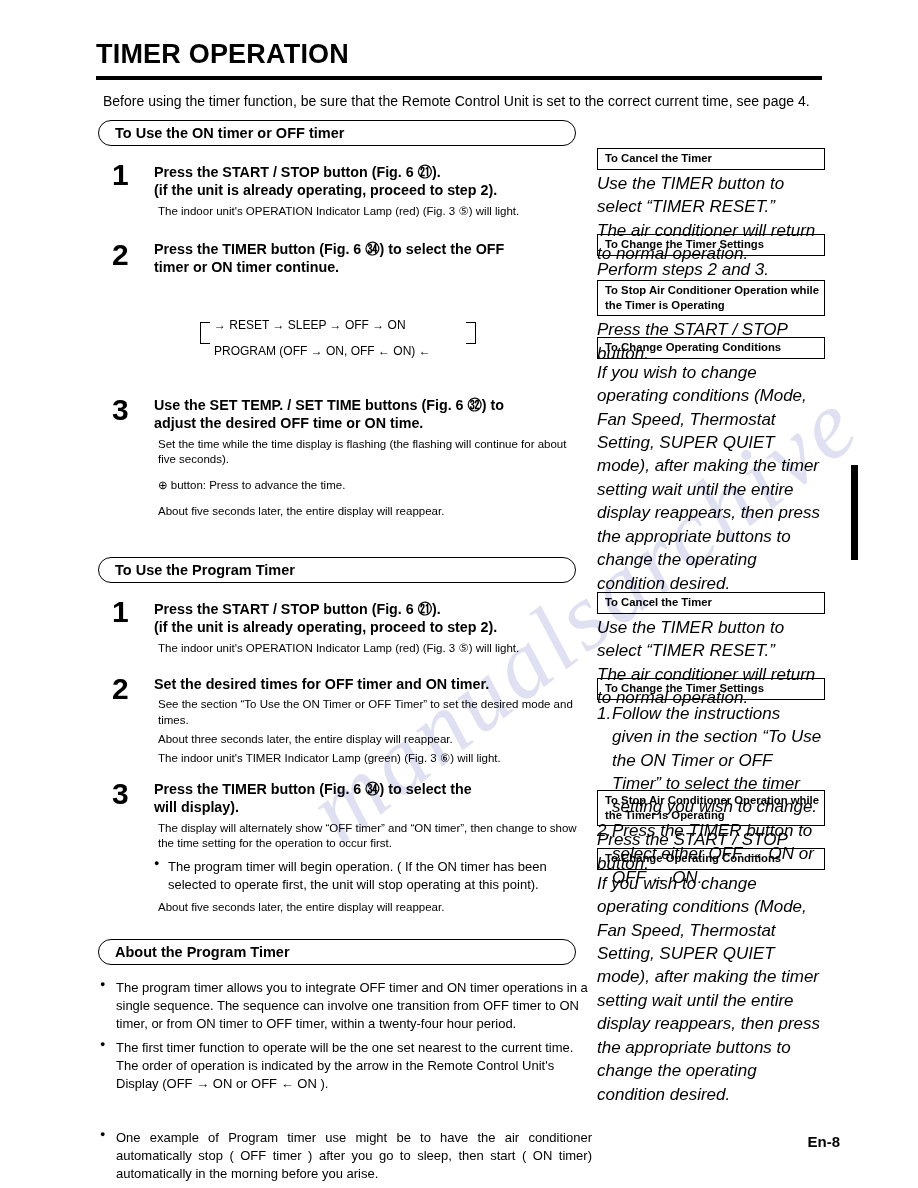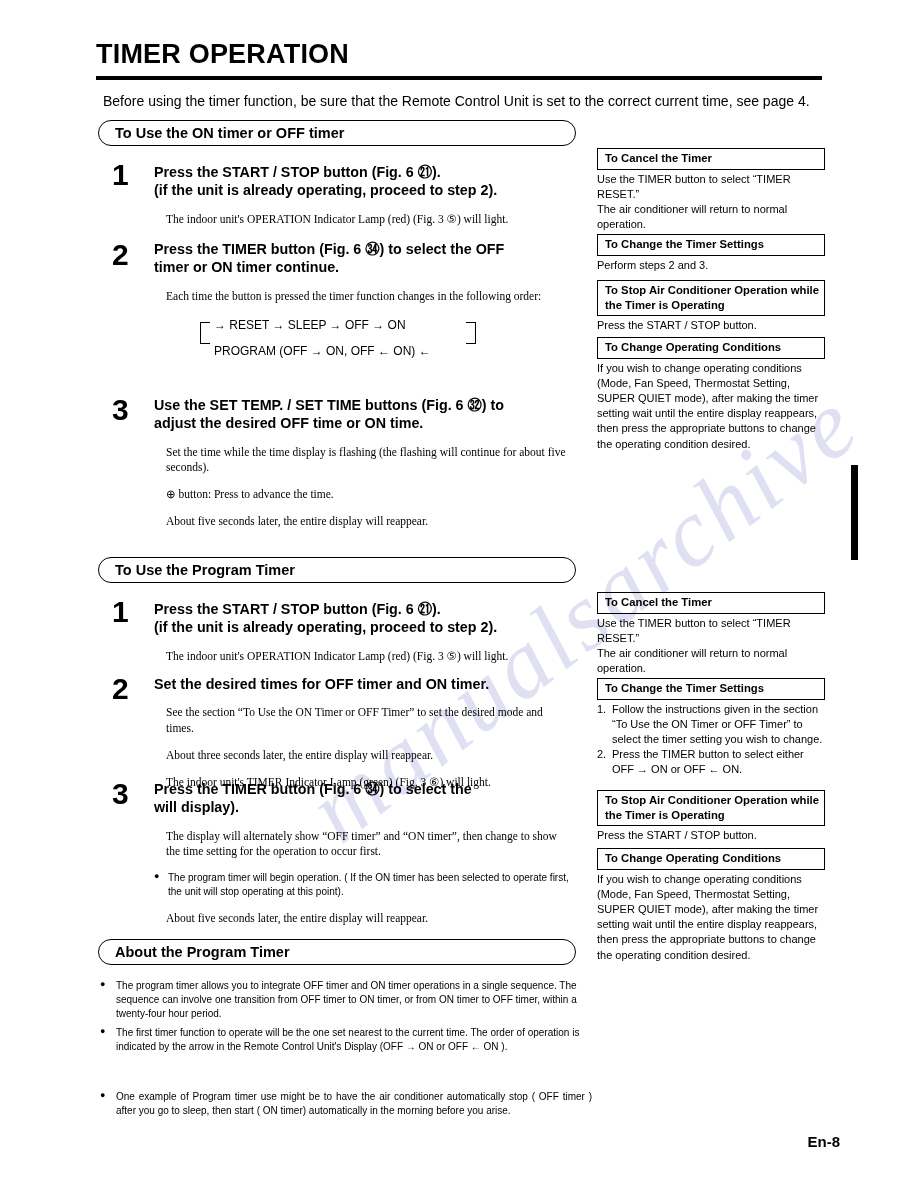--- a/index.html
+++ b/index.html
@@ -80,21 +80,21 @@
   .step-lead {
     font-size: 14.3px;
     font-weight: bold;
     line-height: 1.28;
   }
   .step-detail {
     font-size: 11.5px;
     line-height: 1.33;
     margin-top: 2px;
   }
-  .step-detail p { margin: 12px; font-family: Liberation Serif, serif; }
+  .step-detail p { margin: 4px; }
 
   
   .cycle {
     position: absolute;
     left: 200px;
     font-size: 12px;
     line-height: 1.25;
     white-space: nowrap;
   }
   .cycle .bracket-l {
@@ -119,21 +119,21 @@
     border-bottom: 1.4px solid #000;
     box-sizing: border-box;
   }
   .cycle .t1 { position: absolute; left: 14px; top: 0px; }
   .cycle .t2 { position: absolute; left: 14px; top: 26px; }
 
   
   .blt {
     position: relative;
     padding-left: 16px;
-    font-size: 10px;
+    font-size: 13px;
     line-height: 1.38;
     margin-bottom: 4px;
   }
   .blt:before {
     content: "\25CF";
     position: absolute;
     left: 0;
     top: -1px;
     font-size: 9px;
   }
@@ -146,23 +146,24 @@
   }
   .rc-head {
     border: 1.3px solid #000;
     box-sizing: border-box;
     padding: 2px 4px 3px 7px;
     font-size: 11.3px;
     font-weight: bold;
     line-height: 1.3;
   }
   .rc-body {
-    font-size: 11px;
+    font-size: 17px;
     line-height: 1.38;
     padding-top: 2px;
+    font-style: italic;
   }
   .rc-body p { margin: 0; }
   .rc-num {
     position: relative;
     padding-left: 15px;
   }
   .rc-num .n {
     position: absolute;
     left: 0;
     top: 0;
@@ -217,23 +218,20 @@
     <div class="step-lead">(if the unit is already operating, proceed to step 2).</div>
     <div class="step-detail">
       <p>The indoor unit's OPERATION Indicator Lamp (red) (Fig. 3 ⑤) will light.</p>
     </div>
   </div>
 
   <div class="step-num" style="left:112px; top:238px;">2</div>
   <div class="step-body" style="top:240px;">
     <div class="step-lead">Press the TIMER button (Fig. 6 ㉞) to select the OFF</div>
     <div class="step-lead">timer or ON timer continue.</div>
-    <div class="step-detail">
-      <p>Each time the button is pressed the timer function changes in the following order:</p>
-    </div>
   </div>
 
   <div class="cycle" style="top:318px; width:276px;">
     <div class="bracket-l"></div>
     <div class="bracket-r"></div>
     <div class="t1">→ RESET → SLEEP → OFF → ON</div>
     <div class="t2">PROGRAM (OFF → ON, OFF ← ON) ←</div>
   </div>
 
 

